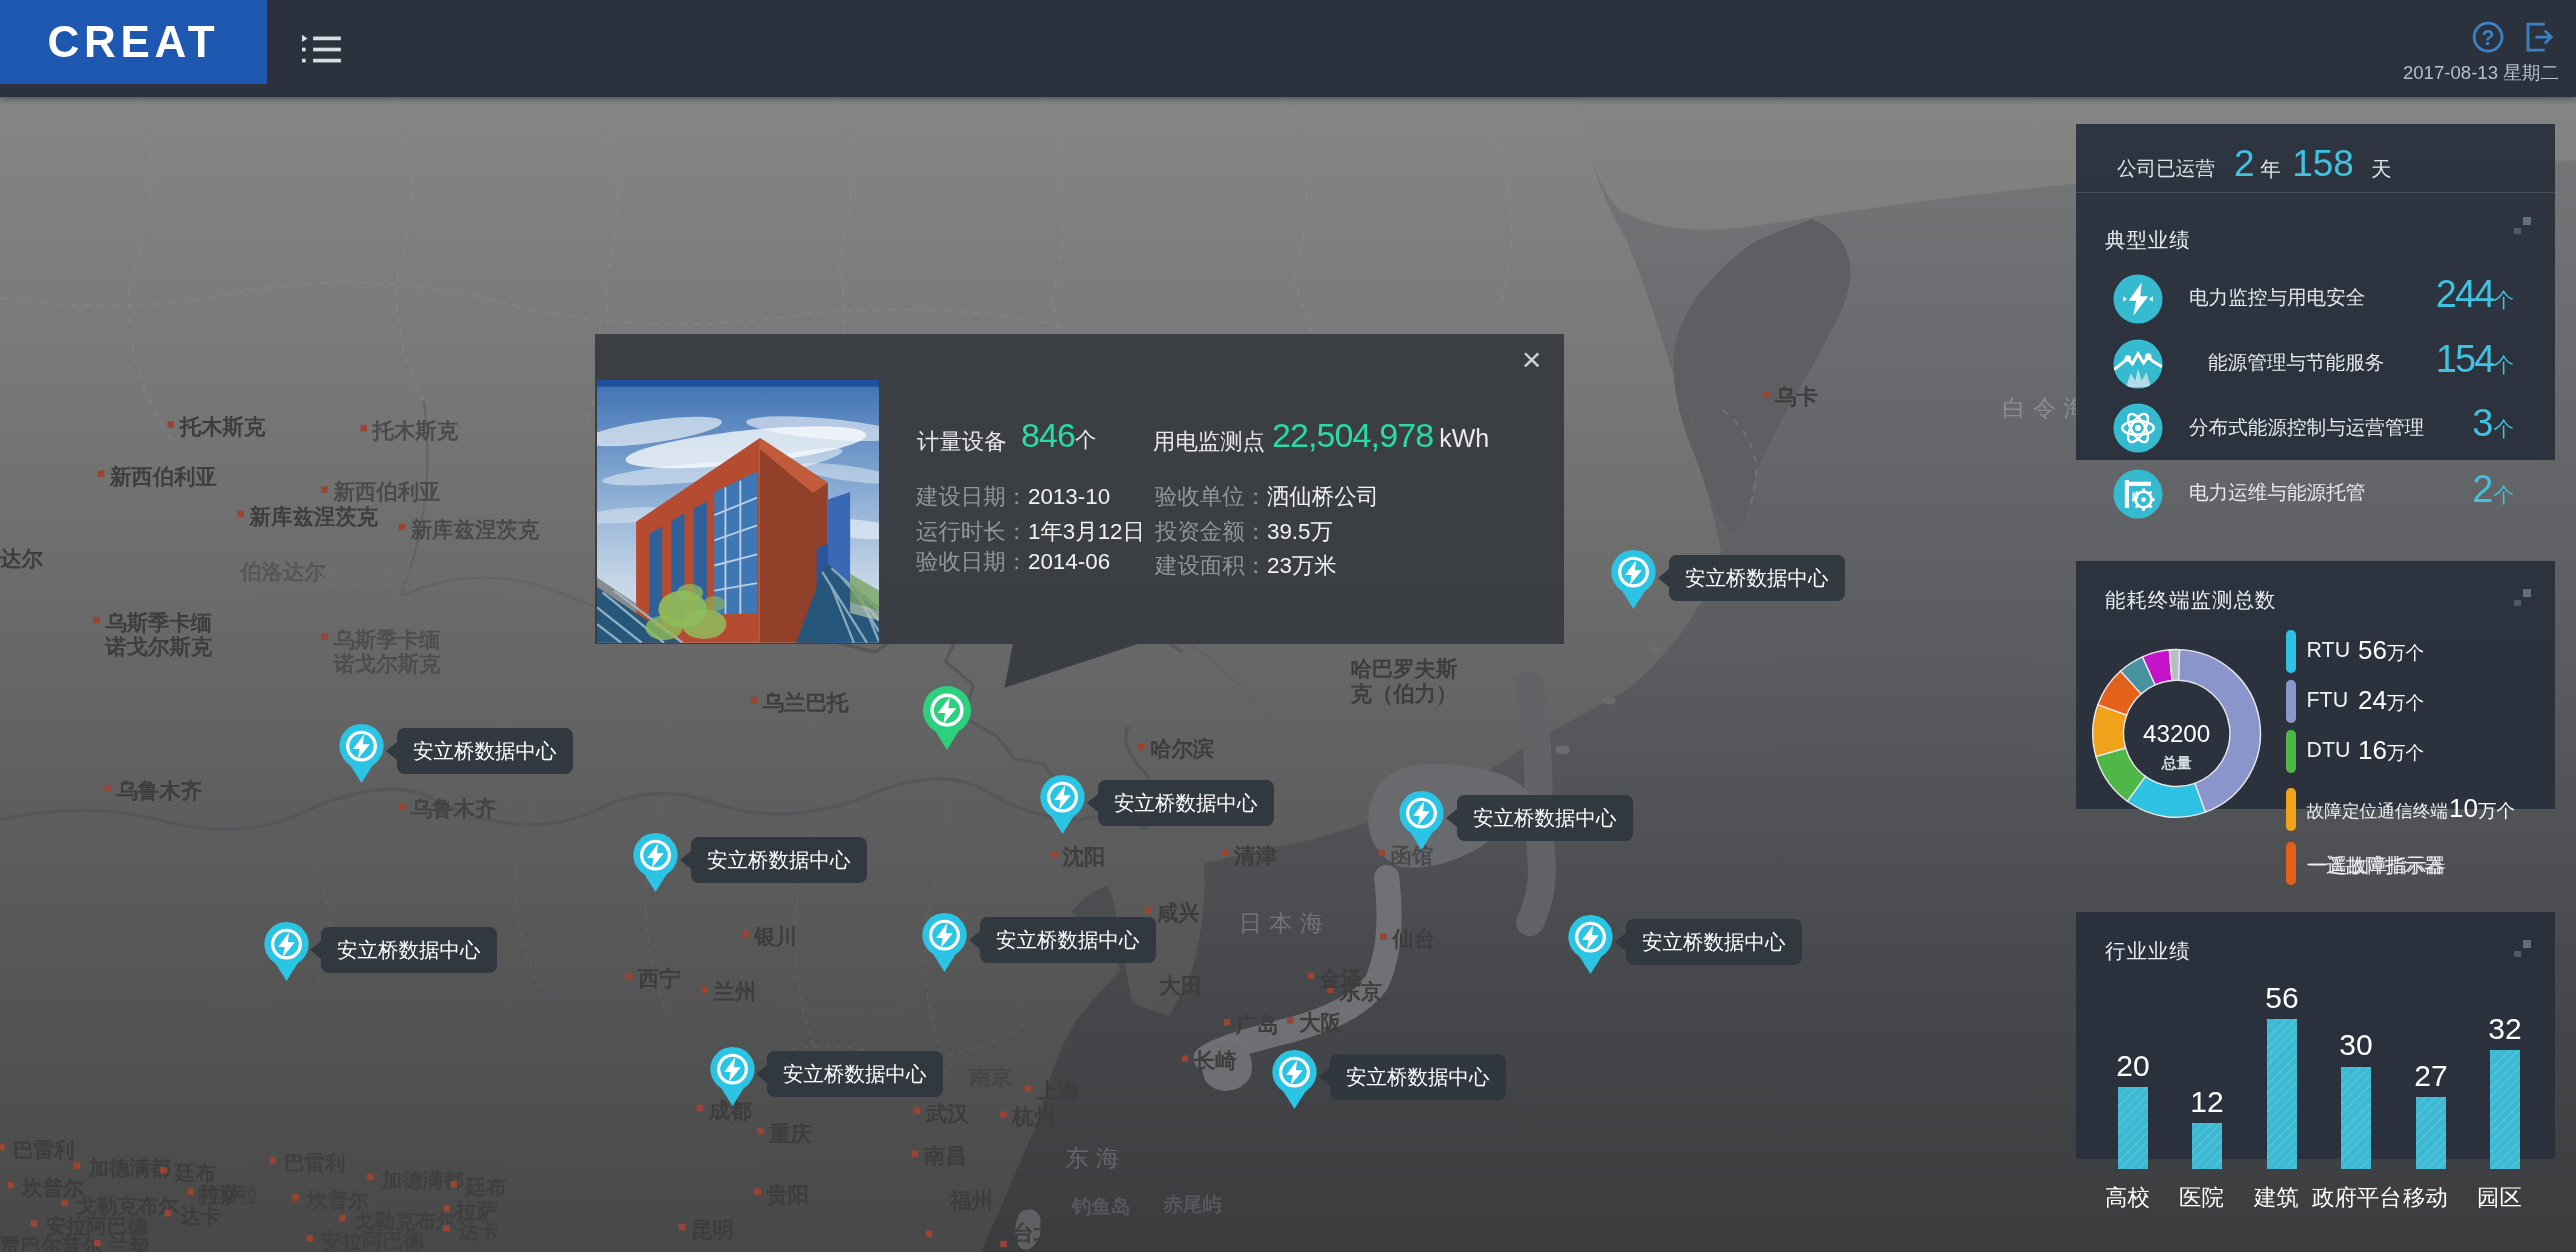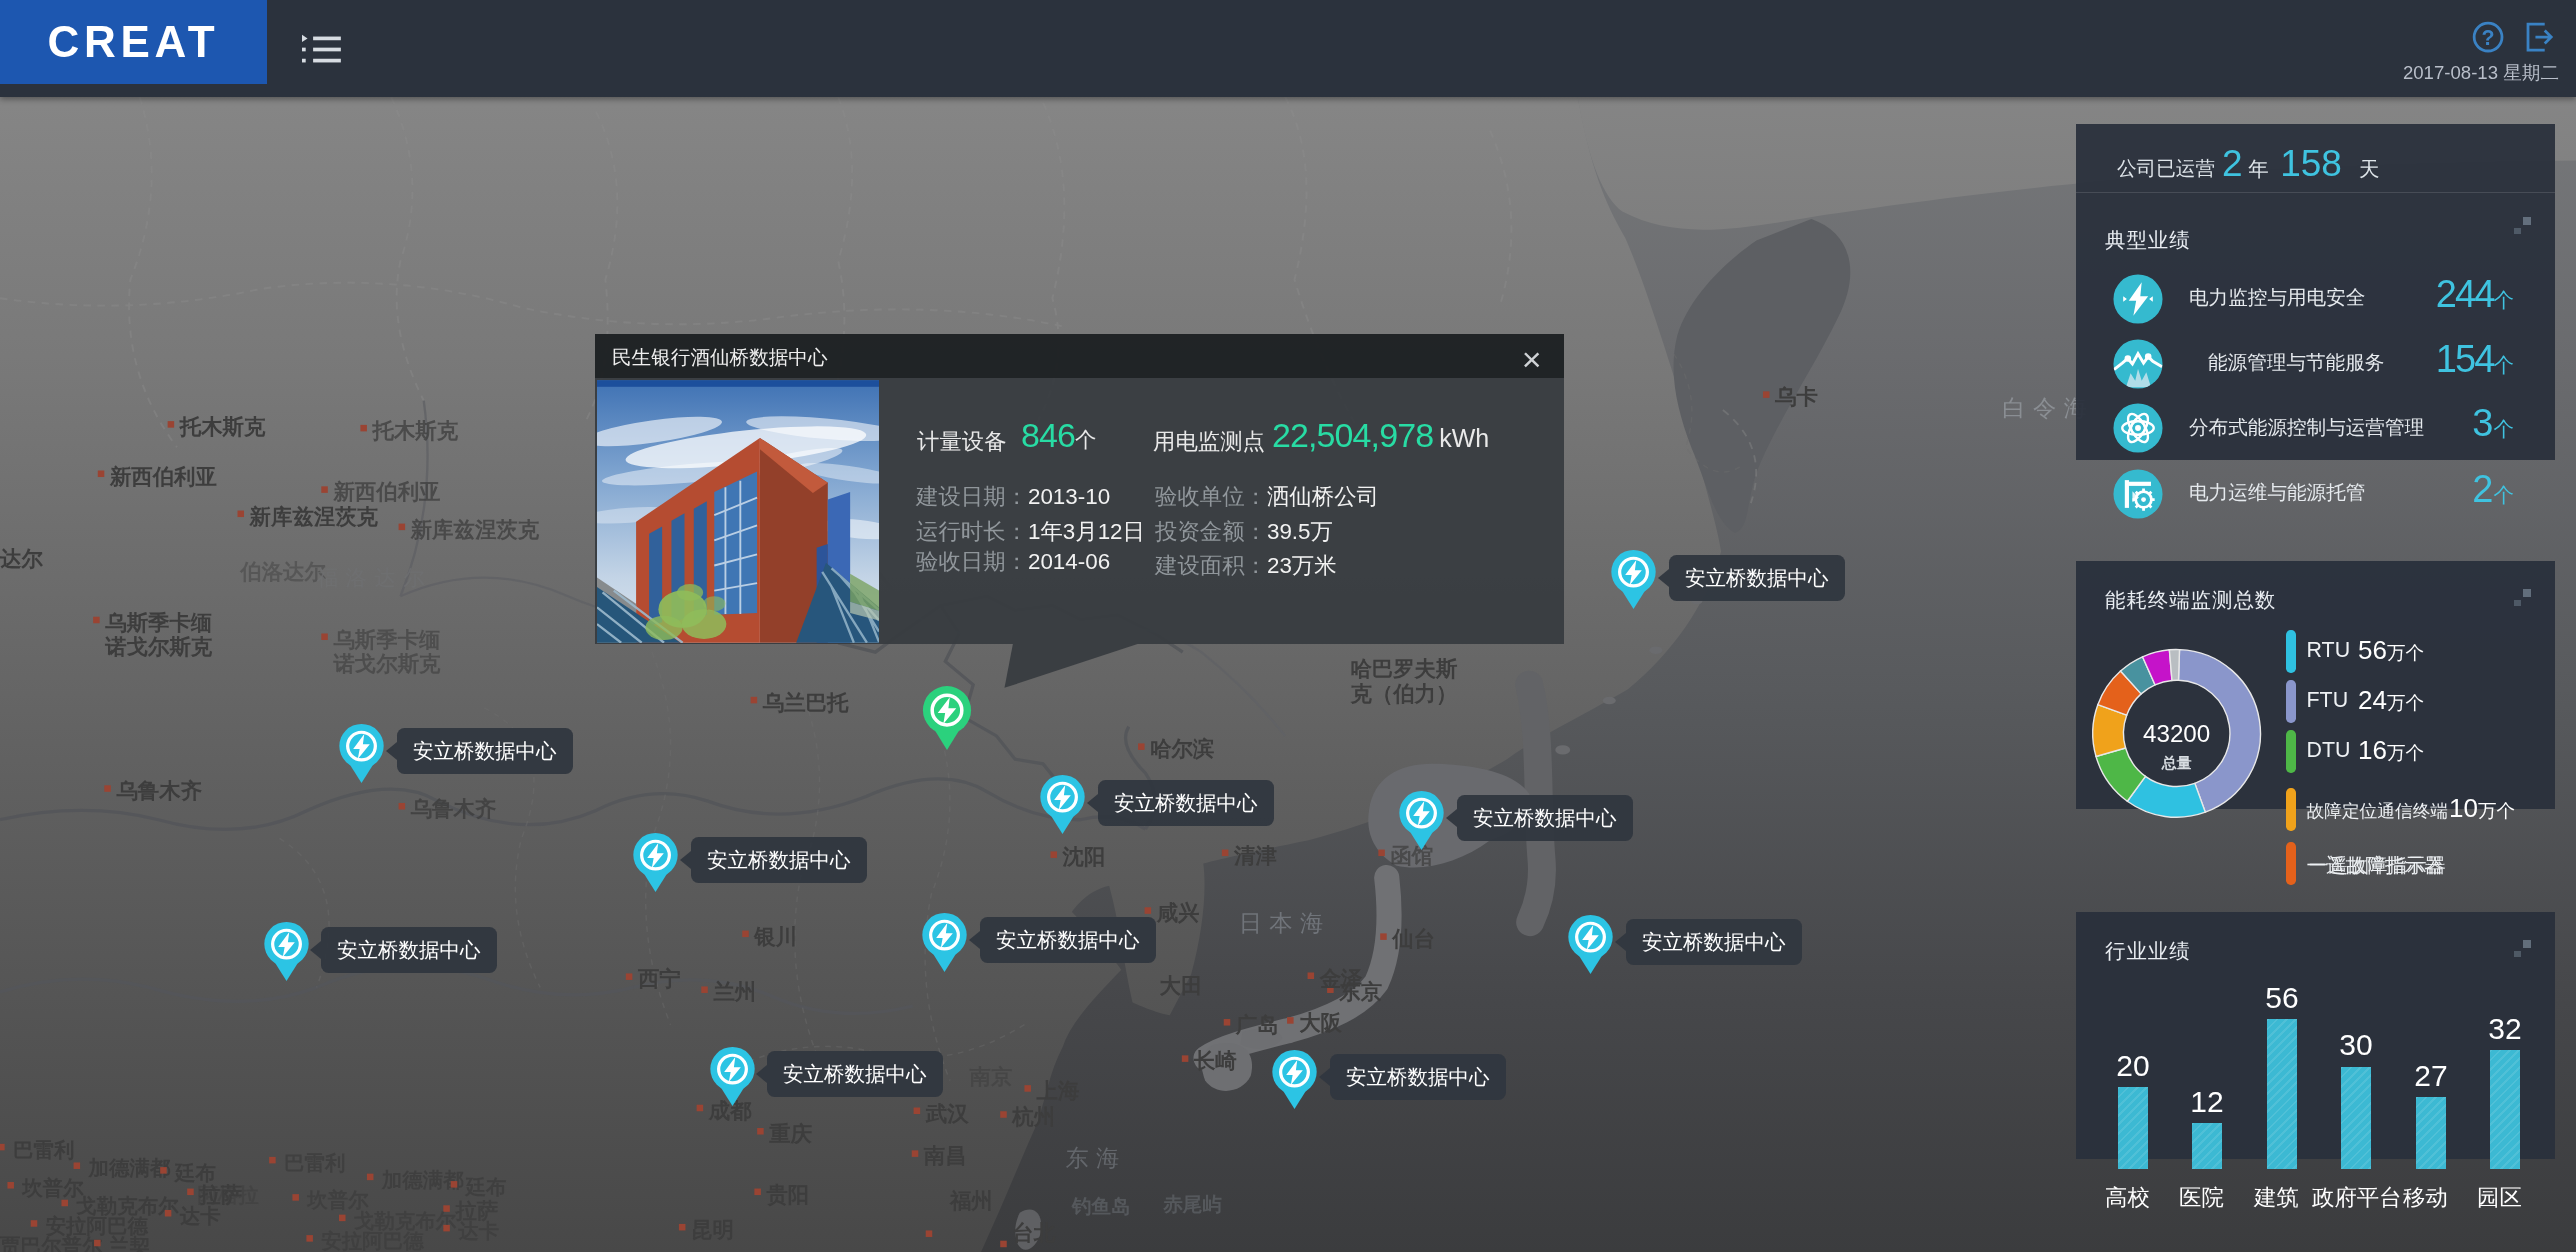--- a/index.html
+++ b/index.html
@@ -372,21 +372,20 @@
 <div class="marker" style="left:1271px; top:1049px;"><svg width="47" height="61" viewBox="0 0 50 66">
         <circle cx="25" cy="25" r="24" fill="#2cc4e4"></circle>
         <path d="M8 38 L25 65 L42 38 Z" fill="#2cc4e4"></path>
         <circle cx="25" cy="25" r="15" fill="none" stroke="#fff" stroke-width="3.5"></circle>
         <path d="M28 12 L16 28 L23 28 L21 39 L34 23 L26.5 23 Z" fill="#fff"></path>
       </svg></div>
 <div class="mlabel" style="left:1330px; top:1054px;">安立桥数据中心</div>
 </div>
 
 <div id="popup">
-  <div id="ptitlebar">民生银行酒仙桥数据中心</div>
   <div id="pclose">×</div>
   <svg id="pphoto" width="282" height="263" viewBox="0 0 303 282">
     <defs>
       <linearGradient id="sky" x1="0" y1="0" x2="0" y2="1">
         <stop offset="0" stop-color="#3f72b4"></stop>
         <stop offset="0.35" stop-color="#7da3cf"></stop>
         <stop offset="0.75" stop-color="#c3d4e6"></stop>
         <stop offset="1" stop-color="#dbe5ee"></stop>
       </linearGradient>
     </defs>
@@ -454,21 +453,21 @@
 <div class="pstat" style="left:1272px; top:416px;"><span class="pbig">22,504,978</span><span style="font-size:21.4px;"> </span><span style="font-size:25px;">kWh</span></div>
 <div class="prow" style="left:916px; top:481px;">建设日期：<b>2013-10</b></div>
 <div class="prow" style="left:916px; top:516px;">运行时长：<b>1年3月12日</b></div>
 <div class="prow" style="left:916px; top:546px;">验收日期：<b>2014-06</b></div>
 <div class="prow" style="left:1155px; top:481px;">验收单位：<b>洒仙桥公司</b></div>
 <div class="prow" style="left:1155px; top:516px;">投资金额：<b>39.5万</b></div>
 <div class="prow" style="left:1155px; top:550px;">建设面积：<b>23万米</b></div>
 
 <div class="panel" id="panel1" style="top:124px; height:336px;">
   <div style="position:absolute; left:41px; top:31px; color:#dfe5ea; font-size:19.6px;">公司已运营</div>
-  <div style="position:absolute; left:146px; top:18.6px;"><span class="cyan" style="font-size:37px;">2</span><span style="color:#dfe5ea;font-size:20.5px;"> 年&nbsp;&nbsp;</span><span class="cyan" style="font-size:37px;">158</span><span style="color:#dfe5ea;font-size:20.5px;">&nbsp;&nbsp; 天</span></div>
+  <div style="position:absolute; left:158px; top:18.6px;"><span class="cyan" style="font-size:37px;">2</span><span style="color:#dfe5ea;font-size:20.5px;"> 年&nbsp;&nbsp;</span><span class="cyan" style="font-size:37px;">158</span><span style="color:#dfe5ea;font-size:20.5px;">&nbsp;&nbsp; 天</span></div>
   <div style="position:absolute; left:0px; top:68px; width:479px; height:0.9px; background:rgba(255,255,255,0.12);"></div>
   <div class="ptitle" style="top:102px;">典型业绩</div>
   <div class="pexp" style="top:93px;"></div>
   <svg style="position:absolute; left:37px; top:150px;" width="50" height="50" viewBox="0 0 54 54">
     <circle cx="27" cy="27" r="26.5" fill="#35bacf"></circle>
     <path d="M31 9 L17 29 L25 29 L22 45 L38 24 L29.5 24 Z" fill="#fff"></path>
     <path d="M11 24 L15 27 L11 30 Z M43 24 L39 27 L43 30 Z" fill="#fff"></path>
   </svg>
   <div class="svclabel" style="left:113px; top:160px; position:absolute;">电力监控与用电安全</div>
   <div style="position:absolute; right:41px; top:149px; text-align:right;"><span class="cyan" style="font-size:38px; letter-spacing:-1.9px;">244</span><span class="cyan" style="font-size:20.5px;">个</span></div>

